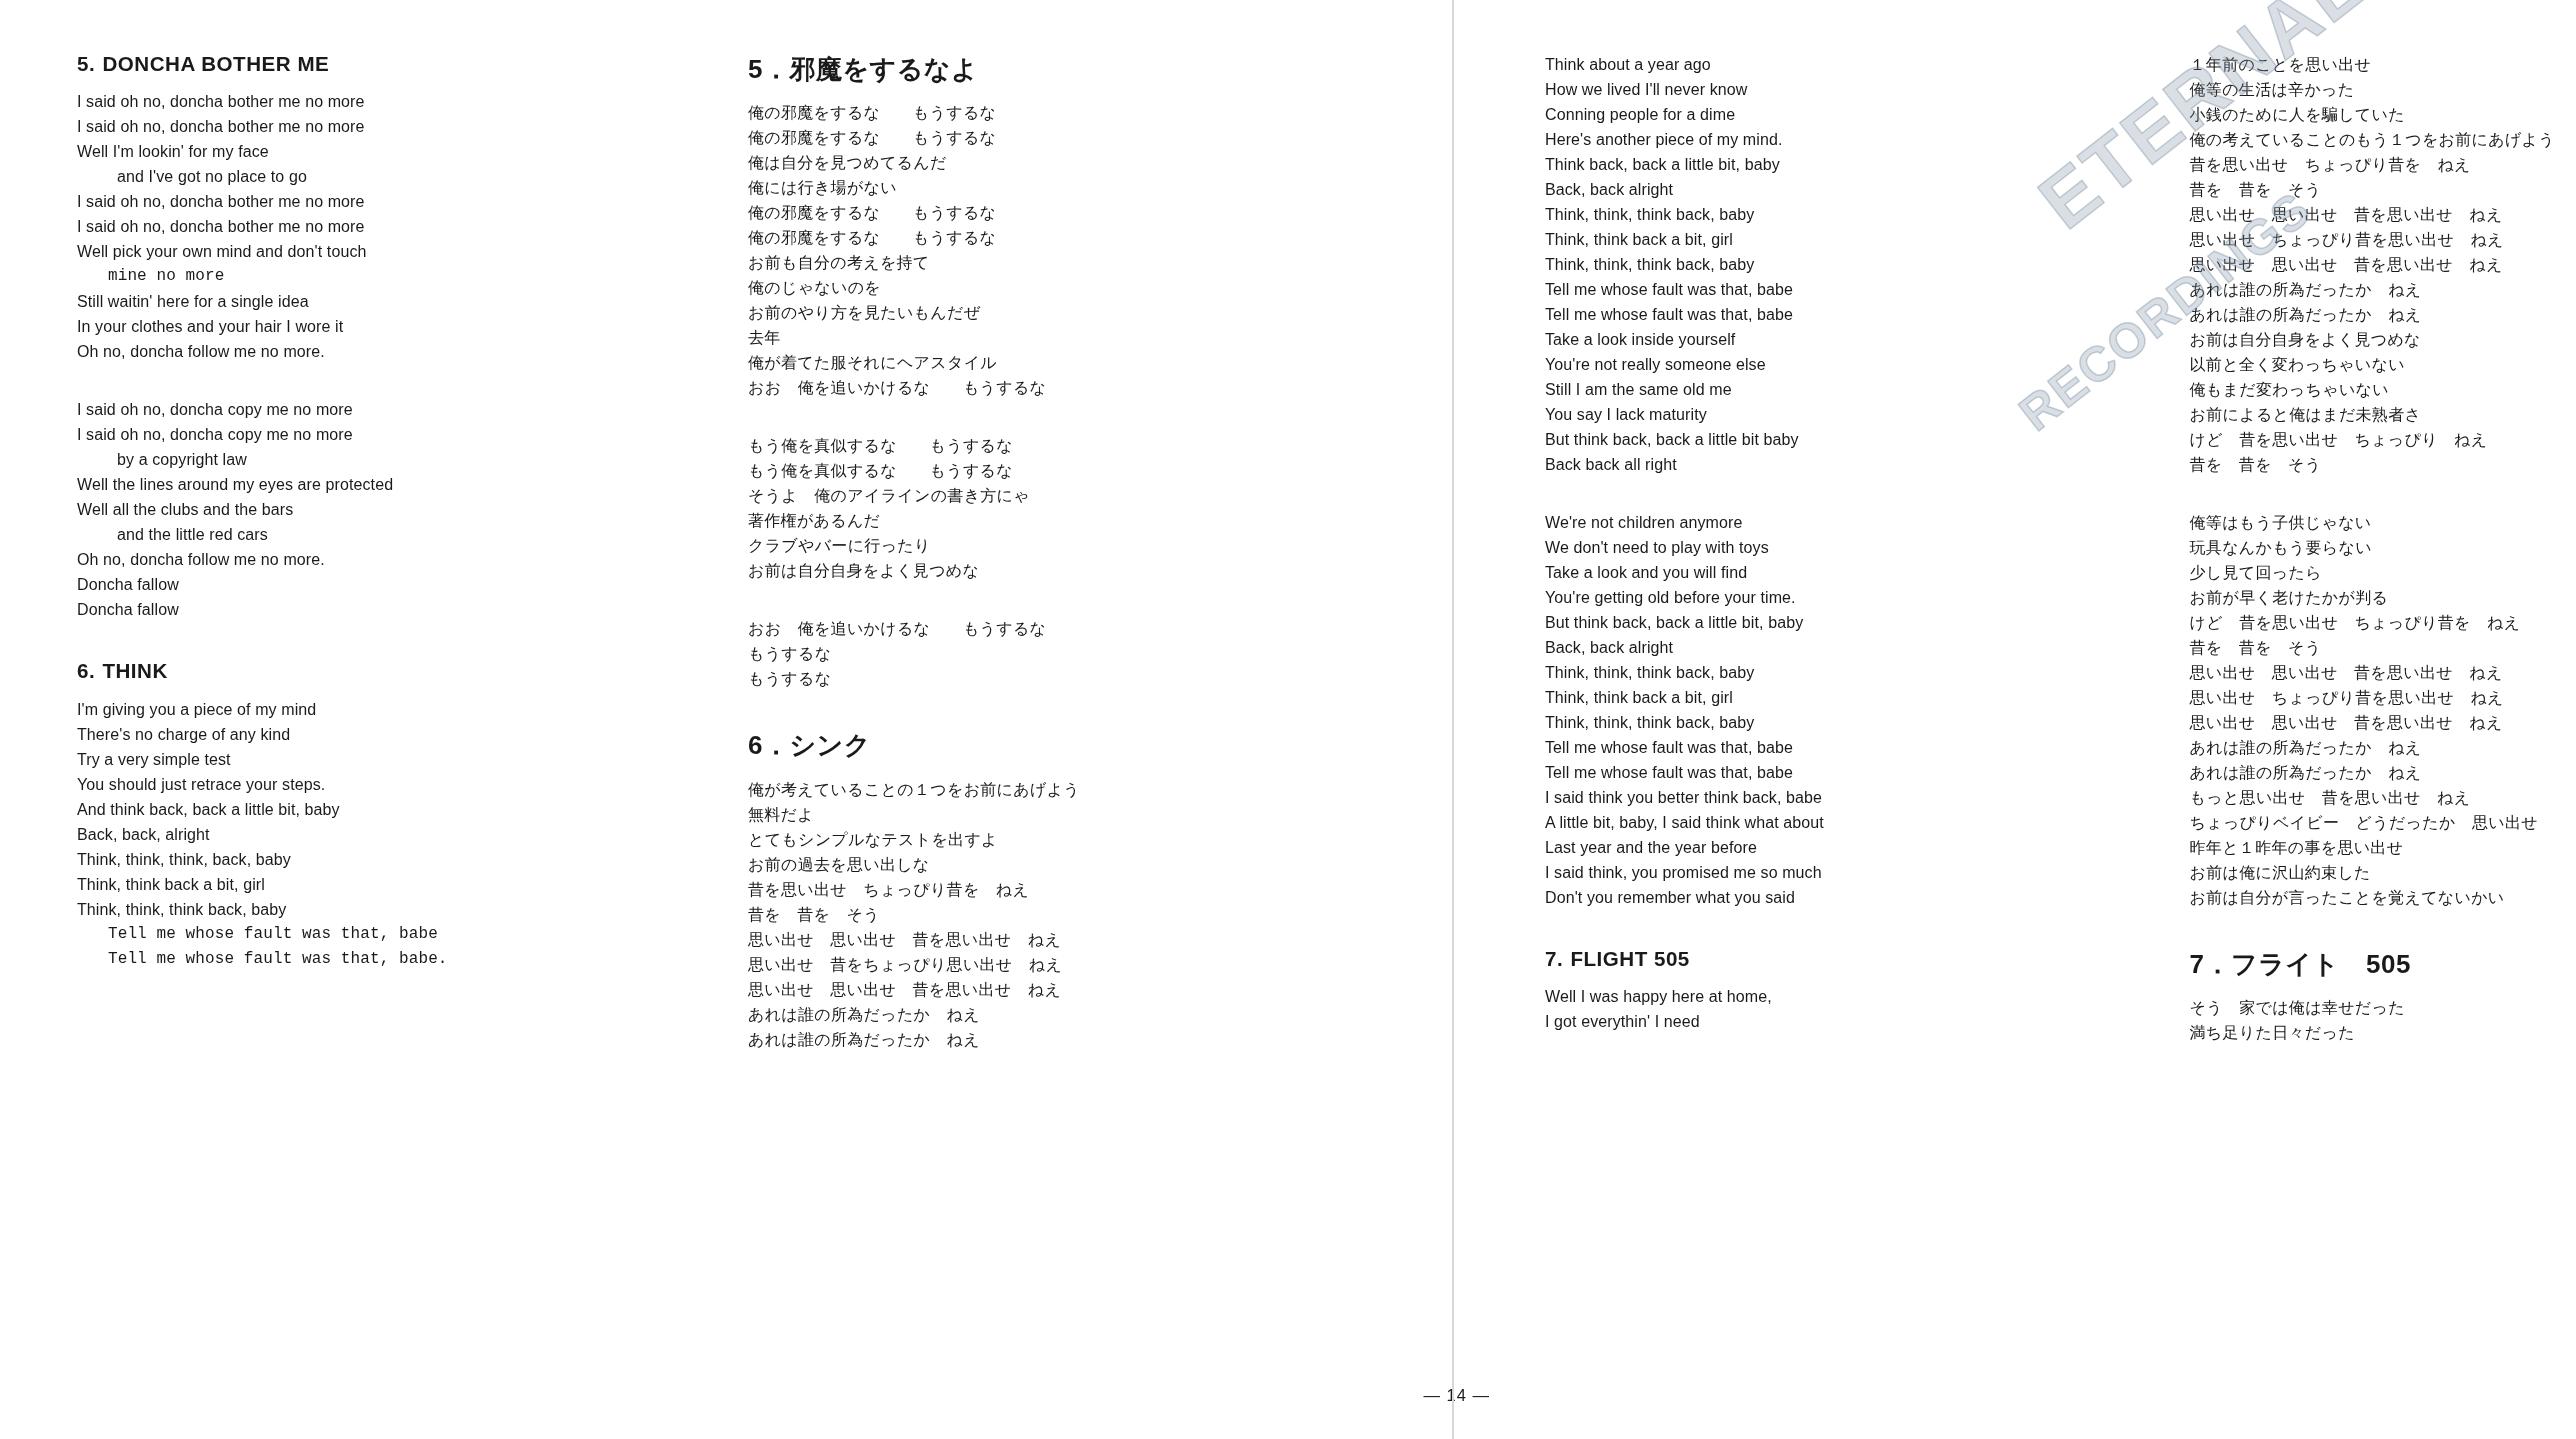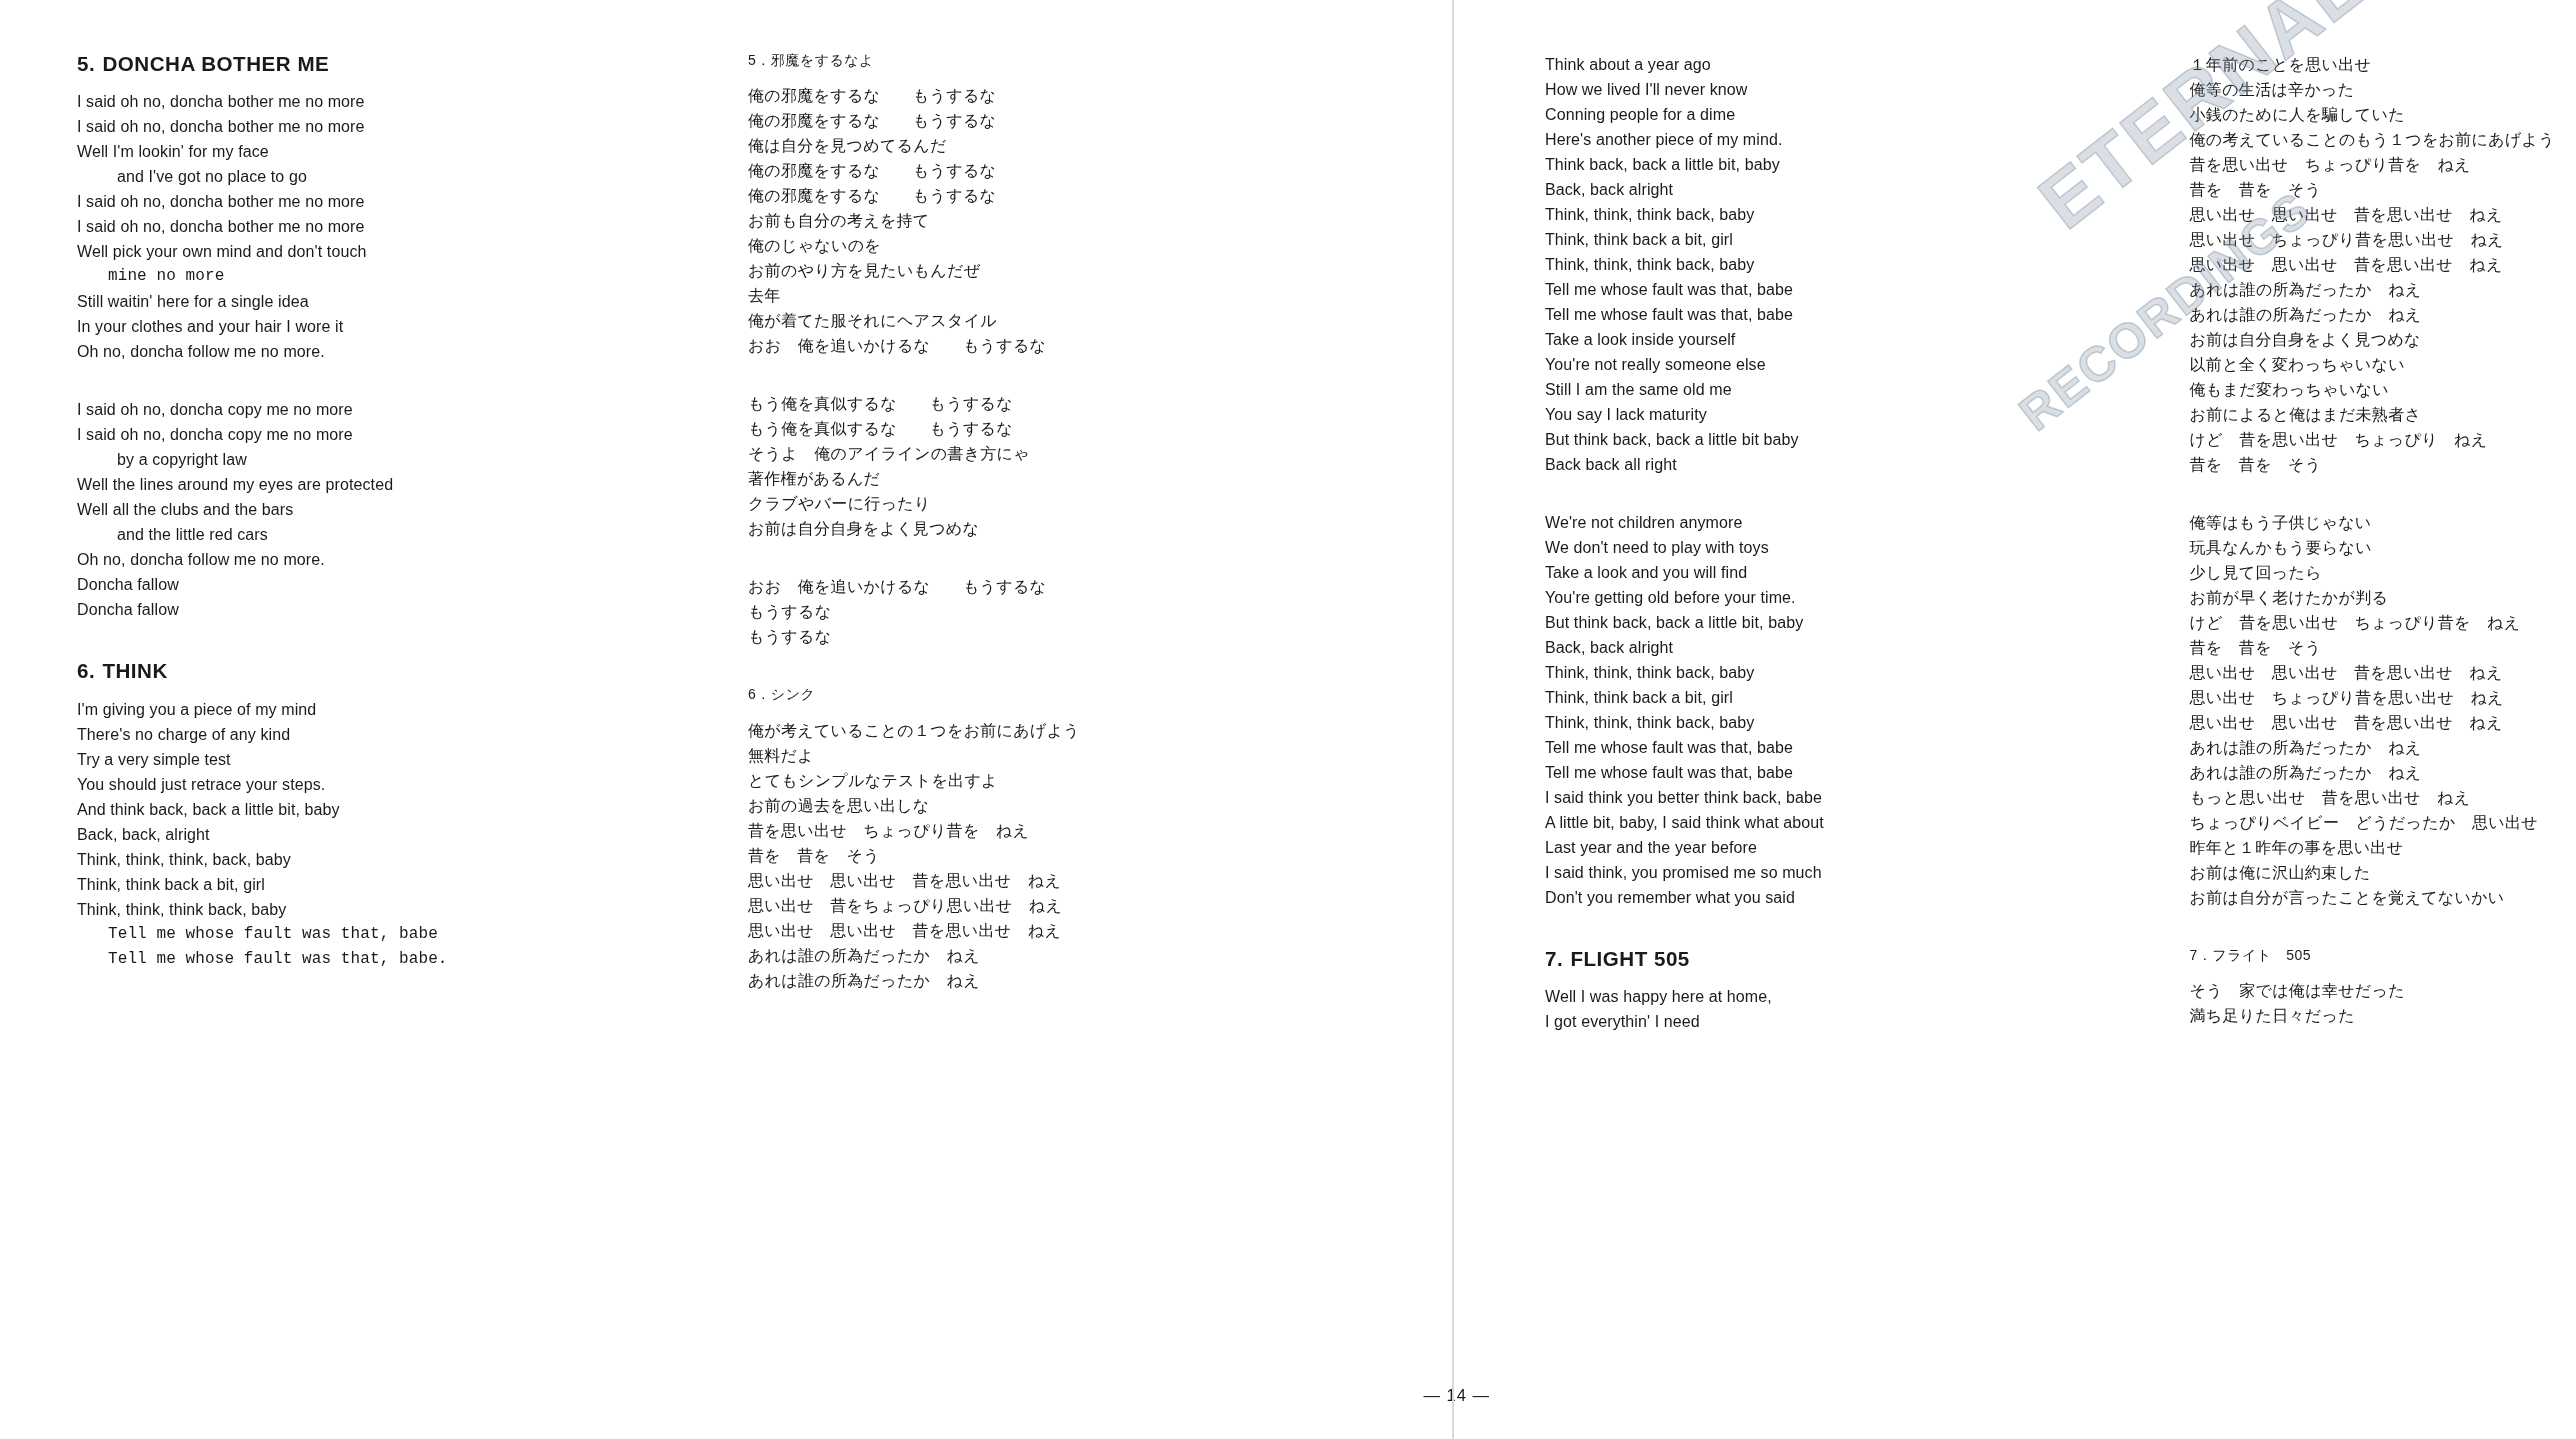--- a/index.html
+++ b/index.html
@@ -52,22 +52,22 @@
   .song-title {
     font-size: 20.6px;
     font-weight: bold;
     letter-spacing: 0.5px;
     margin: 0 0 13.4px 0;
     white-space: pre;
   }
   .song-title .num { margin-right: 7.2px; }
 
   .song-title-jp {
-    font-size: 14px;
-    font-weight: normal;
+    font-size: 26px;
+    font-weight: bold;
     letter-spacing: 0.5px;
     margin: 0 0 13.4px 0;
     white-space: pre;
   }
 
   .line {
     font-size: 16px;
     line-height: 25px;
     white-space: pre;
     letter-spacing: 0.1px;
@@ -174,20 +174,21 @@
         <div class="line indent2">Tell me whose fault was that, babe.</div>
       </div>
 
       <div class="col-jp">
 
         <div class="song-title-jp"><span>5．</span><span>邪魔をするなよ</span></div>
 
         <div class="line-jp">俺の邪魔をするな　　もうするな</div>
         <div class="line-jp">俺の邪魔をするな　　もうするな</div>
         <div class="line-jp">俺は自分を見つめてるんだ</div>
+        <div class="line-jp">俺には行き場がない</div>
         <div class="line-jp">俺の邪魔をするな　　もうするな</div>
         <div class="line-jp">俺の邪魔をするな　　もうするな</div>
         <div class="line-jp">お前も自分の考えを持て</div>
         <div class="line-jp">俺のじゃないのを</div>
         <div class="line-jp">お前のやり方を見たいもんだぜ</div>
         <div class="line-jp">去年</div>
         <div class="line-jp">俺が着てた服それにヘアスタイル</div>
         <div class="line-jp">おお　俺を追いかけるな　　もうするな</div>
 
         <div class="gap-lg"></div>

